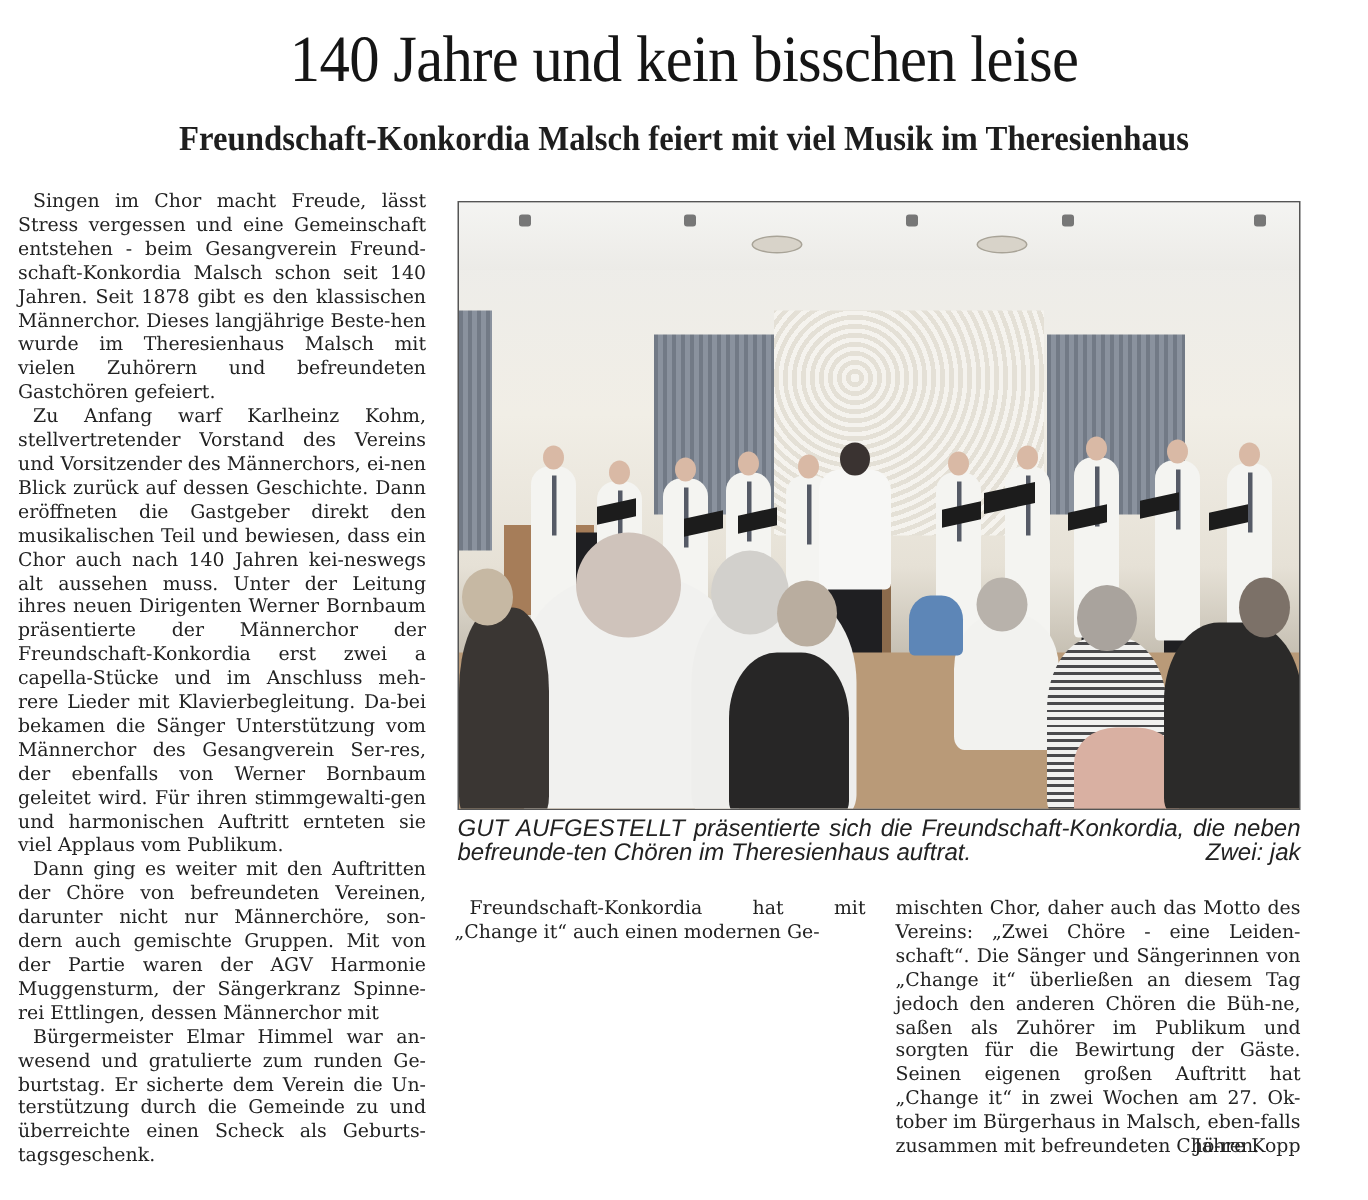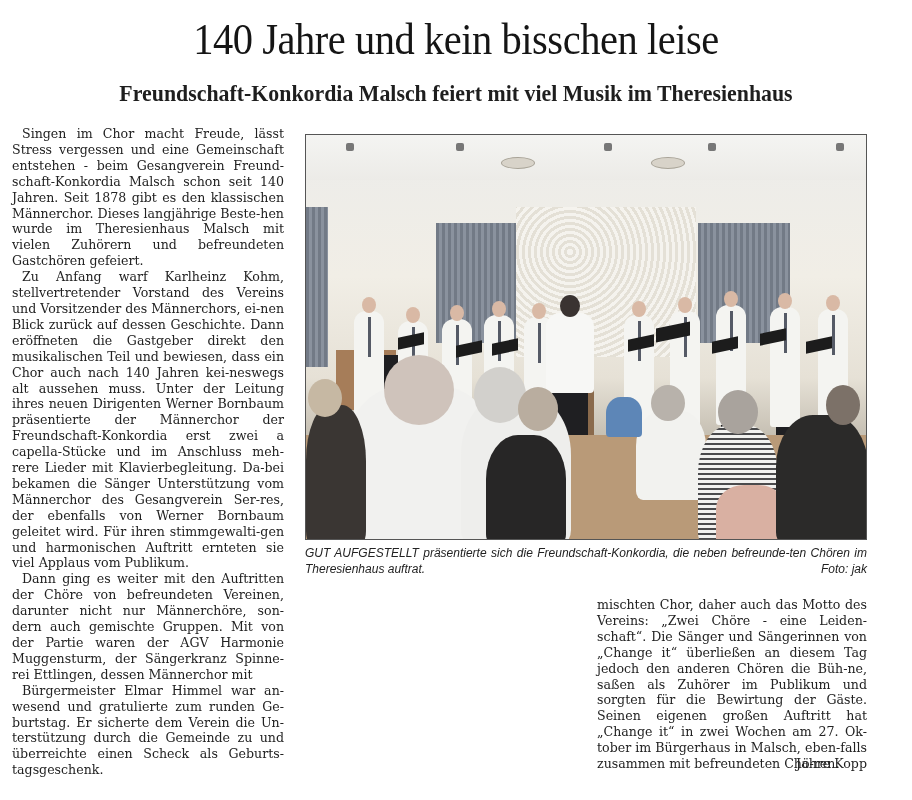--- a/index.html
+++ b/index.html
@@ -58,21 +58,21 @@
   .photo .conductor-legs { position:absolute; left:246px; top:255px; width:36px; height:110px; background:#1f1f22; }
   .photo .piano { position:absolute; left:228px; top:210px; width:60px; height:110px; background:#8a6a4c; }
   .photo .podium { position:absolute; left:30px; top:215px; width:60px; height:60px; background:#a67d59; }
   .photo .floor { position:absolute; left:0; top:300px; width:100%; height:106px; background:#b99a78; }
   .photo .aud { position:absolute; border-radius:40% 40% 10% 10%; }
   .photo .aud-head { position:absolute; border-radius:50%; }
 
   .caption {
     position: absolute; left: 305px; top: 545px; width: 562px;
     font-family: "Liberation Sans", "DejaVu Sans", sans-serif;
-    font-style: italic; font-size: 12px; line-height: 16px; color: #222;
+    font-style: italic; font-size: 16px; line-height: 16px; color: #222;
     text-align: justify;
   }
   .caption .lead { font-style: italic; }
   .caption .credit { float: right; }
 </style>
 </head>
 <body>
 
 <h1 class="headline">140 Jahre und kein bisschen leise</h1>
 <h2 class="subheadline">Freundschaft-Konkordia Malsch feiert mit viel Musik im Theresienhaus</h2>
@@ -143,22 +143,23 @@
   <div class="aud" style="left:300px;top:262px;width:36px;height:40px;background:#5d86b7"></div>
   <div class="aud" style="left:392px;top:290px;width:80px;height:120px;background:repeating-linear-gradient(180deg,#f1f1ef 0 3px,#4a4a4c 3px 5px)"></div>
   <div class="aud-head" style="left:412px;top:255px;width:40px;height:44px;background:#a9a39d"></div>
   <div class="aud" style="left:410px;top:350px;width:70px;height:60px;background:#d9b0a2"></div>
   <div class="aud" style="left:470px;top:280px;width:92px;height:130px;background:#2b2a29"></div>
   <div class="aud-head" style="left:520px;top:250px;width:34px;height:40px;background:#7c7168"></div>
 </div>
 
 <div class="caption">
   <span class="lead">GUT AUFGESTELLT</span><span> präsentierte sich die Freundschaft-Konkordia, die neben befreunde-ten Chören im Theresienhaus auftrat.</span>
-  <span class="credit">Foto: jak</span>
+  <span class="credit">Zwei: jak</span>
 </div>
 
 <div class="col col2">
+  <p>Freundschaft-Konkordia hat mit „Change it“ auch einen modernen Ge-</p>
 </div>
 
 <div class="col col3">
   <p style="text-indent:0">mischten Chor, daher auch das Motto des Vereins: „Zwei Chöre - eine Leiden-schaft“. Die Sänger und Sängerinnen von „Change it“ überließen an diesem Tag jedoch den anderen Chören die Büh-ne, saßen als Zuhörer im Publikum und sorgten für die Bewirtung der Gäste. Seinen eigenen großen Auftritt hat „Change it“ in zwei Wochen am 27. Ok-tober im Bürgerhaus in Malsch, eben-falls zusammen mit befreundeten Chö-ren.</p>
   <span class="author">Jahre Kopp</span>
 </div>
 
 </body></html>

